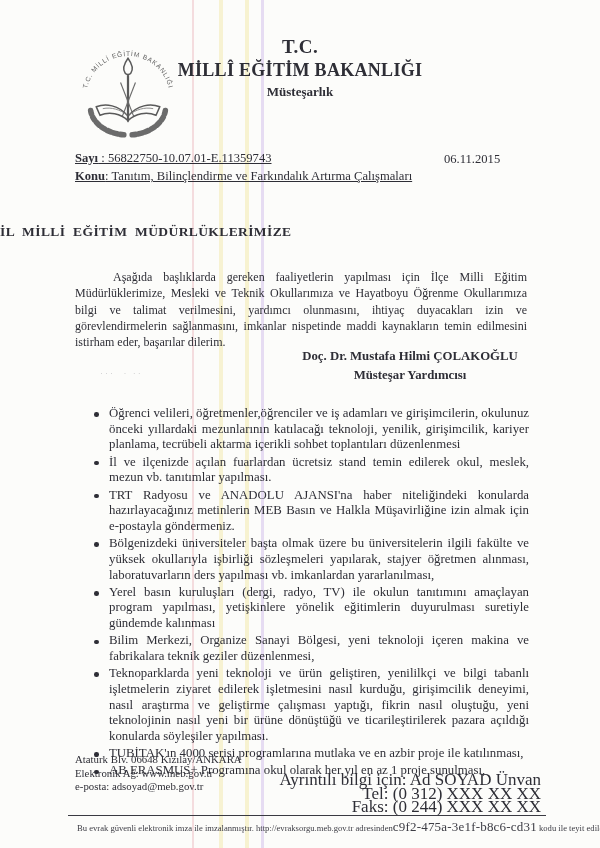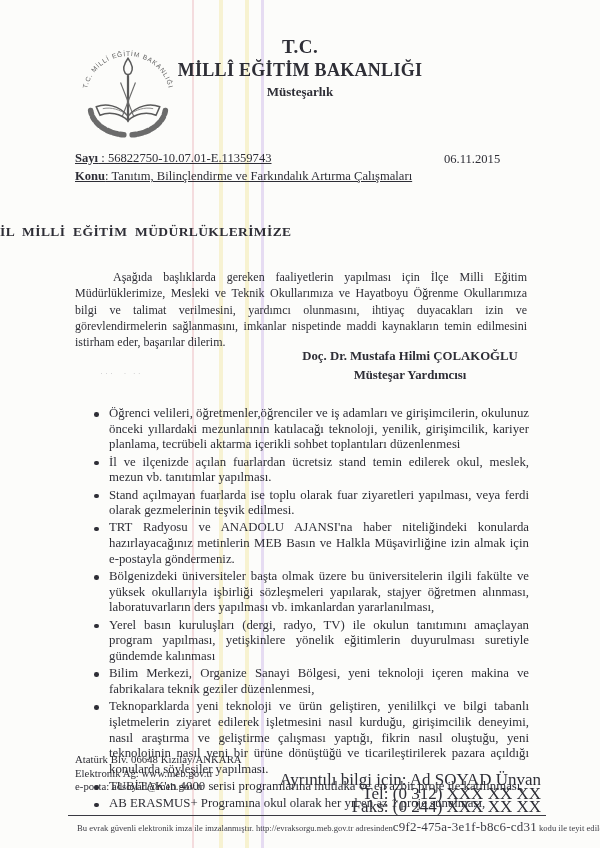--- a/index.html
+++ b/index.html
@@ -118,21 +118,20 @@
     <div>Doç. Dr. Mustafa Hilmi ÇOLAKOĞLU</div>
     <div class="sig-title">Müsteşar Yardımcısı</div>
   </div>
 
   <div class="smudge">···&nbsp;&nbsp;·&nbsp;··</div>
 
   <div class="bullets">
     <ul>
       <li>Öğrenci velileri, öğretmenler,öğrenciler ve iş adamları ve girişimcilerin, okulunuz önceki yıllardaki mezunlarının katılacağı teknoloji, yenilik, girişimcilik, kariyer planlama, tecrübeli aktarma içerikli sohbet toplantıları düzenlenmesi</li>
       <li>İl ve ilçenizde açılan fuarlardan ücretsiz stand temin edilerek okul, meslek, mezun vb. tanıtımlar yapılması.</li>
-      <li>Stand açılmayan fuarlarda ise toplu olarak fuar ziyaretleri yapılması, veya ferdi olarak gezmelerinin teşvik edilmesi.</li>
       <li>TRT Radyosu ve ANADOLU AJANSI'na haber niteliğindeki konularda hazırlayacağınız metinlerin MEB Basın ve Halkla Müşavirliğine izin almak için e-postayla göndermeniz.</li>
       <li>Bölgenizdeki üniversiteler başta olmak üzere bu üniversitelerin ilgili fakülte ve yüksek okullarıyla işbirliği sözleşmeleri yapılarak, stajyer öğretmen alınması, laboratuvarların ders yapılması vb. imkanlardan yararlanılması,</li>
       <li>Yerel basın kuruluşları (dergi, radyo, TV) ile okulun tanıtımını amaçlayan program yapılması, yetişkinlere yönelik eğitimlerin duyurulması suretiyle gündemde kalınması</li>
       <li>Bilim Merkezi, Organize Sanayi Bölgesi, yeni teknoloji içeren makina ve fabrikalara teknik geziler düzenlenmesi,</li>
       <li>Teknoparklarda yeni teknoloji ve ürün geliştiren, yenililkçi ve bilgi tabanlı işletmelerin ziyaret edilerek işletmesini nasıl kurduğu, girişimcilik deneyimi, nasıl araştırma ve geliştirme çalışması yaptığı, fikrin nasıl oluştuğu, yeni teknolojinin nasıl yeni bir ürüne dönüştüğü ve ticarileştirilerek pazara açıldığı konularda söyleşiler yapılması.</li>
       <li>TUBİTAK'ın 4000 serisi programlarına mutlaka ve en azbir proje ile katılınması,</li>
       <li>AB ERASMUS+ Programına okul olarak her yıl en az 1 proje sunulması,</li>
     </ul>
   </div>
 

